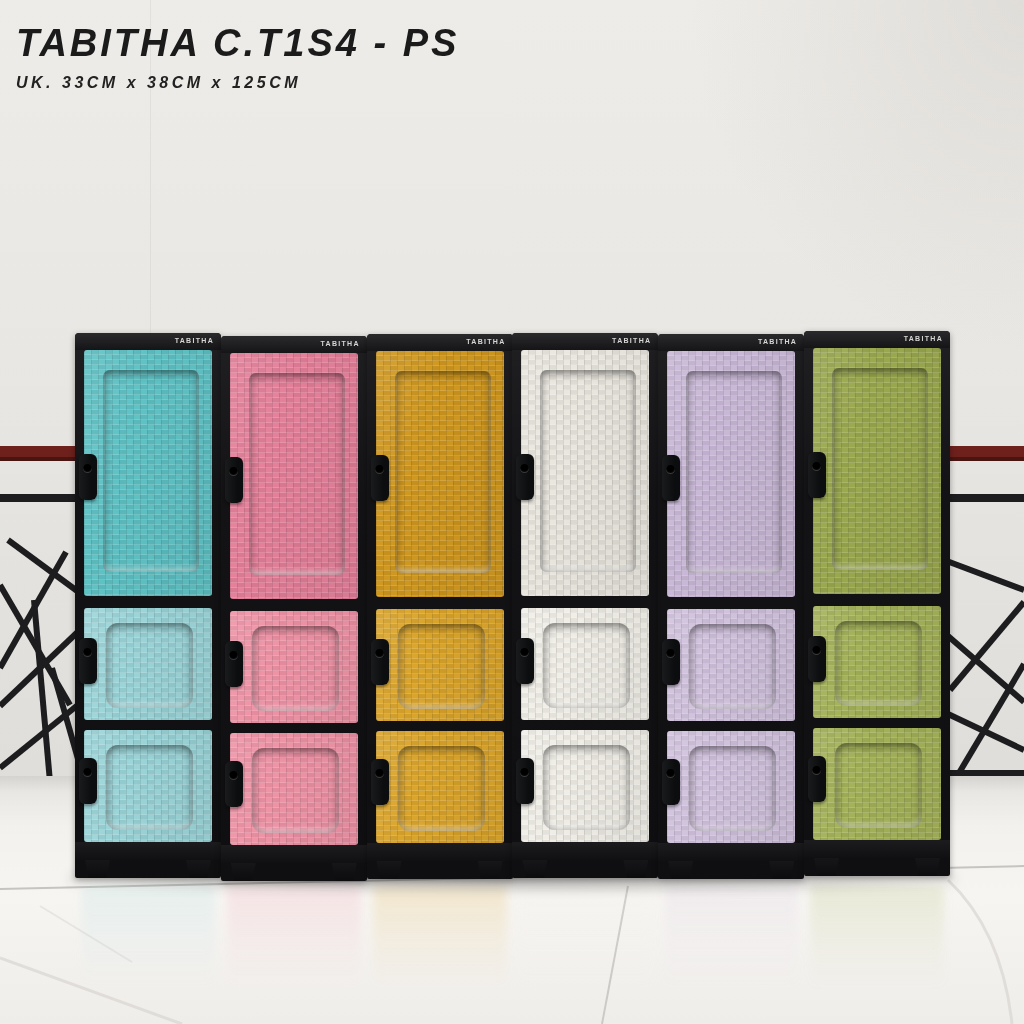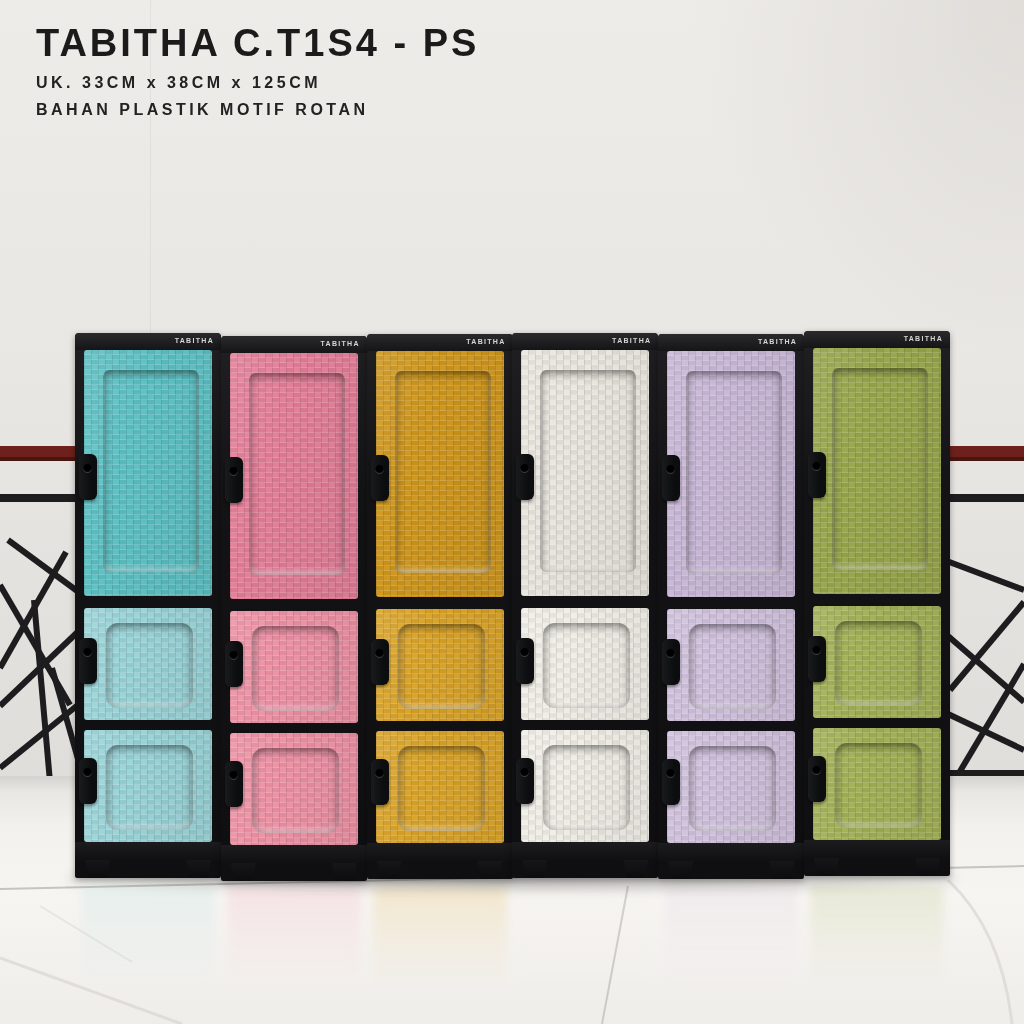--- a/index.html
+++ b/index.html
@@ -5,21 +5,21 @@
   html,body{margin:0;padding:0;}
   body{font-family:"Liberation Sans",sans-serif;background:#ccc;}
   .scene{position:relative;width:1024px;height:1024px;overflow:hidden;
          background:linear-gradient(180deg,#eeece8 0%,#e9e7e3 35%,#e2e0dc 65%,#dbd9d5 100%);}
   
   .wall-seam{position:absolute;left:150px;top:0;width:2px;height:338px;
              background:linear-gradient(90deg,rgba(0,0,0,.07),rgba(255,255,255,.25));}
   .wall-shade{position:absolute;right:0;top:0;width:340px;height:360px;
               background:radial-gradient(ellipse at 100% 0%,rgba(120,115,110,.12),transparent 70%);}
   
-  .header{position:absolute;left:36px;top:22px;color:#1b1b1b;z-index:30;}
+  .header{position:absolute;left:16px;top:22px;color:#1b1b1b;z-index:30;font-style:italic;}
   .title{font-size:38px;font-weight:800;letter-spacing:3px;margin:0;line-height:1.15;}
   .sub{font-size:16px;font-weight:700;letter-spacing:3.5px;margin:6px 0 0 0;line-height:1.35;color:#222;}
   
   .layer{position:absolute;left:0;top:0;}
   
   .floor{position:absolute;left:0;top:776px;width:1024px;height:248px;
          background:linear-gradient(180deg,#d5d3cf 0px,#e9e7e3 16px,#f3f1ee 50px,#f7f5f2 120px,#efedea 248px);}
   .reflect{position:absolute;top:110px;width:134px;height:122px;filter:blur(5px);opacity:.55;}
   .contact-shadow{position:absolute;left:68px;top:96px;width:888px;height:20px;
                   background:radial-gradient(ellipse at 50% 30%,rgba(20,20,20,.30),rgba(20,20,20,.12) 60%,transparent 85%);
@@ -109,21 +109,20 @@
         <div class="reflect" style="left: 518.4px; background: linear-gradient(rgba(240, 238, 231, 0.333), rgba(240, 238, 231, 0.133) 45%, transparent 85%);"></div>
         <div class="reflect" style="left: 664.2px; background: linear-gradient(rgba(209, 194, 221, 0.333), rgba(209, 194, 221, 0.133) 45%, transparent 85%);"></div>
         <div class="reflect" style="left: 810px; background: linear-gradient(rgba(164, 178, 89, 0.333), rgba(164, 178, 89, 0.133) 45%, transparent 85%);"></div>
       </div>
     <div class="contact-shadow"></div>
   </div>
 
   <header class="header">
     <h1 class="title">TABITHA C.T1S4 - PS</h1>
     <p class="sub">UK. 33CM x 38CM x 125CM</p>
-    <p class="sub">BAHAN PLASTIK MOTIF ROTAN</p>
   </header>
 
   <div id="cabinets">
       <div class="cabinet" style="left: 75px; top: 333px; --c: #5fc2c5; --cl: #9bd5d9;">
       <div class="cab-head">
         <span class="brand">TABITHA</span>
       </div>
       <div class="door tall">
         <div class="panel"></div>
         <div class="handle"></div>

